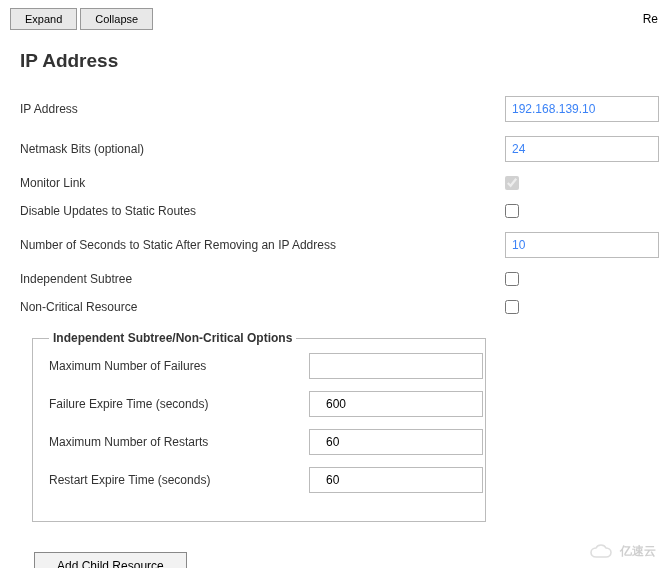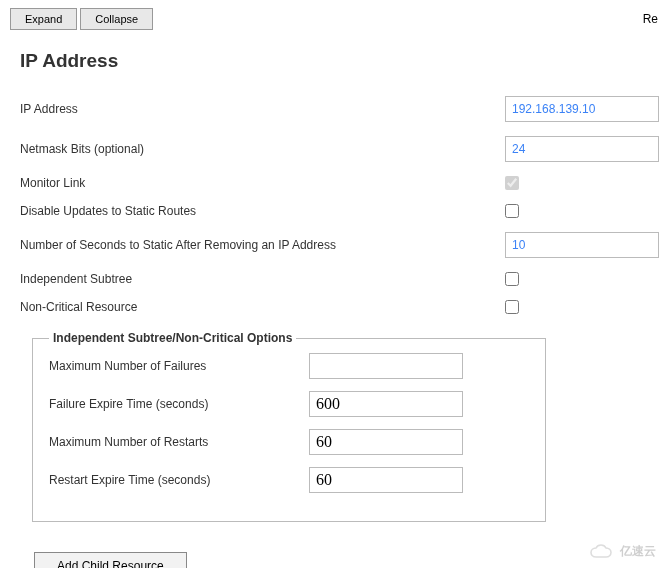--- a/index.html
+++ b/index.html
@@ -7,26 +7,26 @@
 .tb-btn{border:1px solid #999;background:#e8e8e8;padding:4px 14px;font-size:11px;font-family:inherit;cursor:pointer;margin-right:3px}
 .link-right{position:absolute;right:6px;top:12px;color:#000}
 .content{padding:6px 20px}
 h1{font-size:19px;font-weight:bold;color:#333;margin:6px 0 24px 0}
 .row{display:flex;align-items:center;margin-bottom:14px}
 .row .lbl{flex:0 0 485px;font-size:12px}
 .txtin{width:140px;height:20px;border:1px solid #bbb;padding:2px 6px;font-size:12px;font-family:inherit;color:#888}
 .txtin[readonly]{background:#fff;color:#3b82f6}
 .chk{width:14px;height:14px;margin:0}
 .chk.greyed{accent-color:#aaa}
-.fieldset{border:1px solid #bbb;margin:24px 12px 0 12px;padding:14px 16px 10px 16px;width:514px;box-sizing:border-box}
+.fieldset{border:1px solid #bbb;margin:24px 12px 0 12px;padding:14px 16px 10px 16px;width:454px;box-sizing:border-box}
 .fieldset .legend{font-weight:bold;font-size:12px;position:relative;top:-22px;background:#fff;display:inline-block;padding:0 4px}
 .fieldset .frow{display:flex;align-items:center;margin:-6px 0 18px 0}
 .fieldset .frow:first-of-type{margin-top:-14px}
 .fieldset .flbl{flex:0 0 260px}
-.small-in{width:140px;height:20px;border:1px solid #bbb;padding:2px 6px;font-size:16px;font-family:Liberation Serif, serif}
+.small-in{width:140px;height:20px;border:1px solid #bbb;padding:2px 16px;font-size:12px;font-family:Liberation Sans, sans-serif}
 .add-btn{border:1px solid #888;background:#f2f2f2;padding:6px 22px;font-size:12px;font-family:inherit;margin:30px 0 0 14px;cursor:pointer}
 .watermark{position:absolute;right:8px;bottom:8px;font-size:12px;color:#bbb;font-weight:bold;opacity:.7;display:flex;align-items:center;gap:4px}
 .watermark svg{opacity:.7}
 </style>
 </head>
 <body>
 
 <div class="toolbar">
   <button class="tb-btn">Expand</button>
   <button class="tb-btn">Collapse</button>

